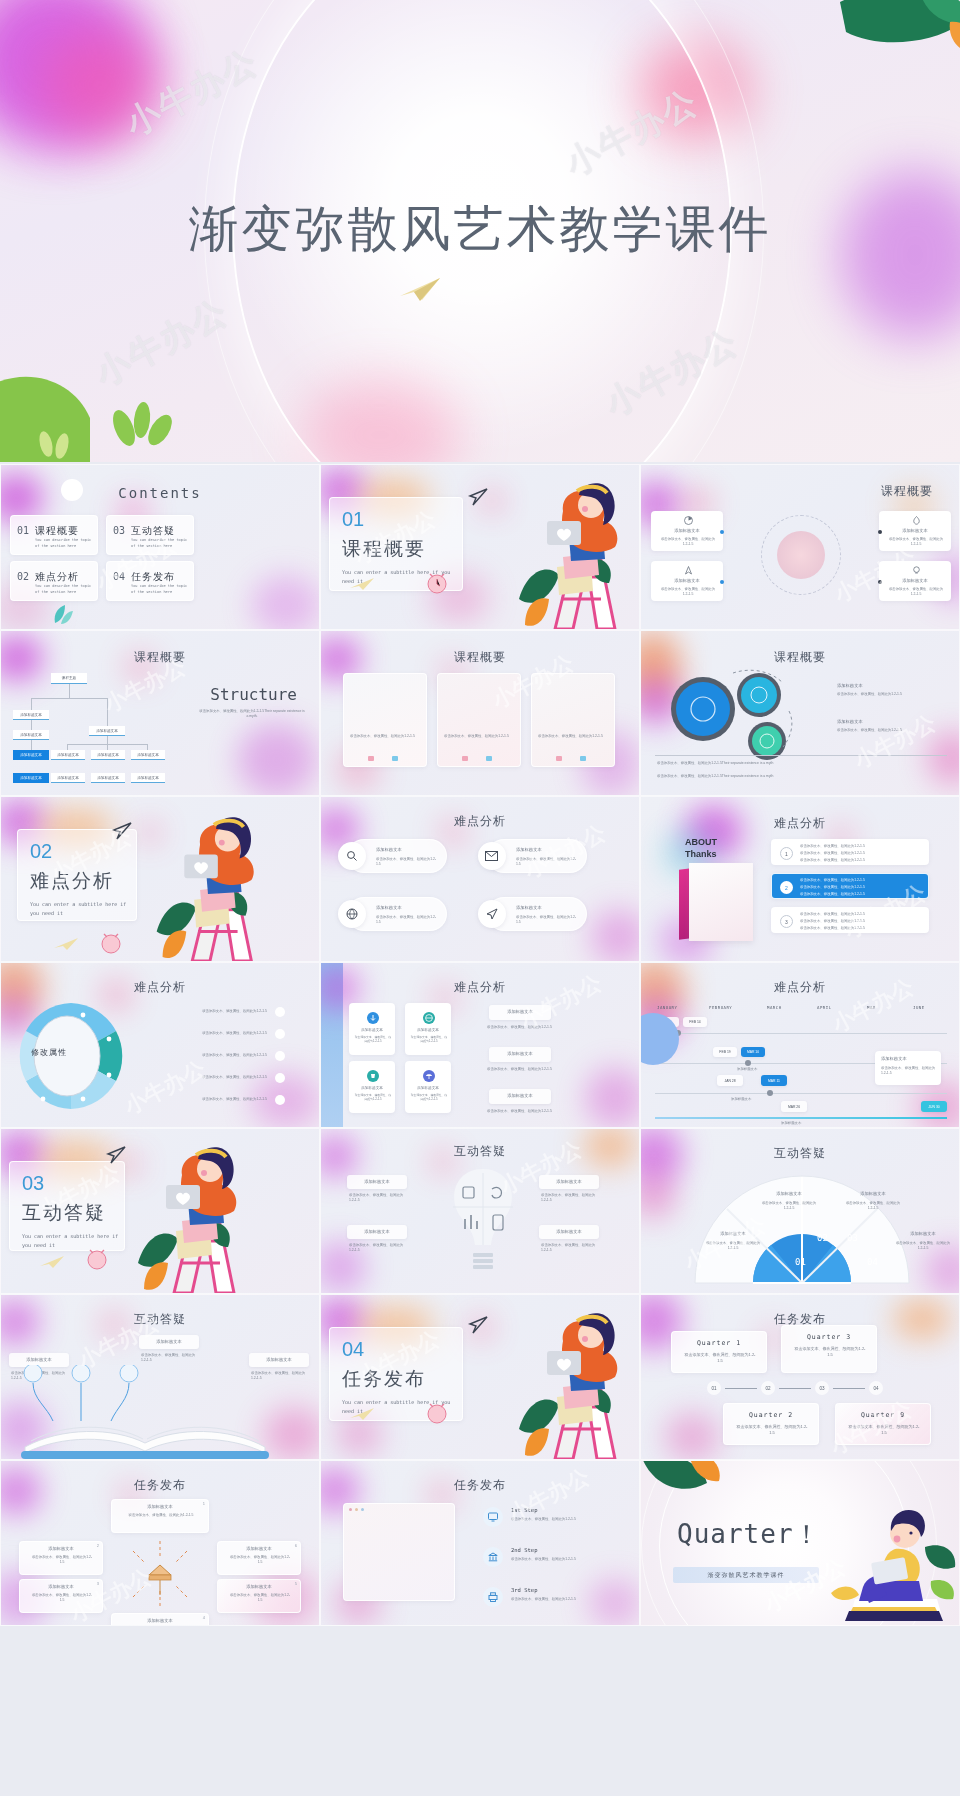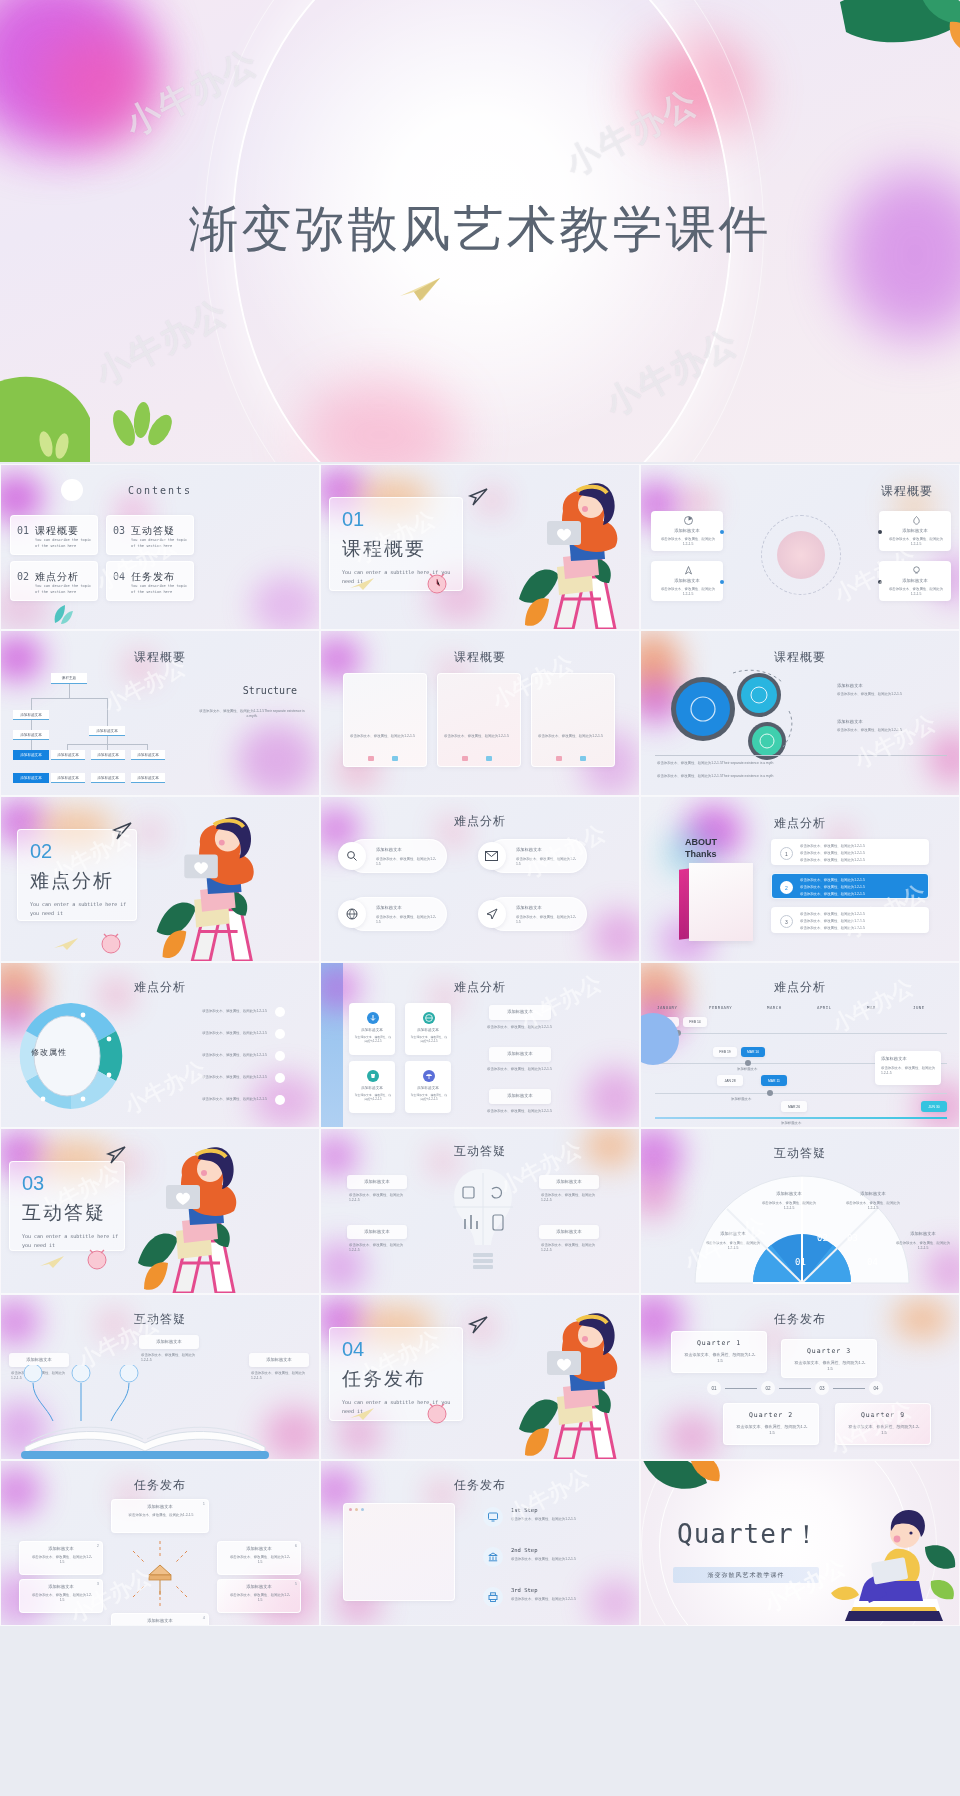--- a/index.html
+++ b/index.html
@@ -73,21 +73,21 @@
   .card {
     position:absolute; background: rgba(255,255,255,0.78);
     border-radius: 4px; border: 1px solid rgba(255,255,255,0.9);
     box-shadow: 0 1px 4px rgba(120,120,150,0.10);
   }
   .tiny { font-size: 4.2px; color:#6b7482; line-height: 1.45; letter-spacing:0.1px;}
   .tiny2 { font-size: 3.4px; color:#7b838f; line-height:1.5; }
   .num-sec { font-size: 20px; color:#3d9ad6; font-weight:400; }
   .cn-sec { font-size: 19px; color:#49525f; letter-spacing:2px; }
   .en-sec { font-size: 5px; color:#6a7280; line-height:1.7; font-family:"DejaVu Sans Mono", monospace;}
-  .contents-h { font-size: 10px; color:#4a5360; letter-spacing:2px; font-family:"DejaVu Sans Mono", monospace;}
+  .contents-h { font-size: 14px; color:#4a5360; letter-spacing:2px; font-family:"DejaVu Sans Mono", monospace;}
   .c-num { font-size:10px; color:#5b6472; font-family:"DejaVu Sans Mono", monospace;}
   .c-cn { font-size:10px; color:#39414d; letter-spacing:1px;}
   .c-en { font-size:3.6px; color:#79818d; line-height:1.6; font-family:"DejaVu Sans Mono", monospace;}
   .pill { position:absolute; border-radius:3px; background:rgba(255,255,255,0.82);
           box-shadow:0 1px 3px rgba(120,120,150,0.12); }
   .blue { background:#1e8ae0; color:#fff; }
   .struct-box { position:absolute; background:#fff; border-bottom:1.2px solid #5aa9dd;
                 font-size:3.6px; color:#4a5260; display:flex; align-items:center;
                 justify-content:center; }
   .struct-box.b { background:#1583e0; color:#fff; border-bottom:none; }
@@ -303,21 +303,21 @@
       <div class="line-h" style="left:66px;top:113px;width:80px;"></div>
       <div class="line-v" style="left:66px;top:113px;height:6px;"></div>
       <div class="line-v" style="left:106px;top:113px;height:6px;"></div>
       <div class="line-v" style="left:146px;top:113px;height:6px;"></div>
       <div class="struct-box" style="left:50px;top:119px;width:34px;height:10px;">添加标题文本</div>
       <div class="struct-box" style="left:90px;top:119px;width:34px;height:10px;">添加标题文本</div>
       <div class="struct-box" style="left:130px;top:119px;width:34px;height:10px;">添加标题文本</div>
       <div class="struct-box" style="left:50px;top:142px;width:34px;height:10px;">添加标题文本</div>
       <div class="struct-box" style="left:90px;top:142px;width:34px;height:10px;">添加标题文本</div>
       <div class="struct-box" style="left:130px;top:142px;width:34px;height:10px;">添加标题文本</div>
-      <div style="position:absolute;right:22px;top:54px;font-size:10px;color:#454d5a;font-family:'DejaVu Sans Mono',monospace;">Structure</div>
+      <div style="position:absolute;right:22px;top:54px;font-size:16px;color:#454d5a;font-family:'DejaVu Sans Mono',monospace;">Structure</div>
       <div class="tiny2" style="position:absolute;left:198px;top:78px;width:106px;text-align:center;">双击添加文本、修改属性、段间距为1.2-1.5Their separate existence is a myth.</div>
       <div class="watermark-grid" style="left:100px;top:40px;">小牛办公</div>
     </div>
 
     <div class="thumb">
       <div class="bg-blob" style="left:-8px;top:6px;width:48px;height:44px;background:#c93fd9;opacity:.7;"></div>
       <div class="bg-blob" style="left:120px;top:30px;width:24px;height:22px;background:#f05c96;opacity:.45;"></div>
       <div class="bg-blob" style="left:16px;top:118px;width:42px;height:40px;background:#f05c96;opacity:.35;"></div>
       <div class="bg-blob" style="left:260px;top:100px;width:60px;height:66px;background:#cb55d6;opacity:.35;"></div>
       <div class="t-title" style="top:18px;">课程概要</div>
@@ -818,21 +818,21 @@
       <div class="bg-blob" style="left:-16px;top:-4px;width:58px;height:60px;background:#c93fd9;opacity:.6;"></div>
       <div class="bg-blob" style="left:252px;top:4px;width:58px;height:40px;background:#f5903e;opacity:.5;"></div>
       <div class="bg-blob" style="left:120px;top:34px;width:24px;height:22px;background:#f05c96;opacity:.4;"></div>
       <div class="bg-blob" style="left:24px;top:118px;width:54px;height:48px;background:#e14fb0;opacity:.4;"></div>
       <div class="t-title" style="top:16px;">任务发布</div>
 
       <div class="card" style="left:30px;top:36px;width:96px;height:42px;">
         <div class="q-title" style="position:absolute;left:0;right:0;top:7px;text-align:center;">Quarter 1</div>
         <div class="q-body" style="position:absolute;left:10px;top:20px;width:76px;text-align:center;">双击添加文本、修改属性、段间距为1.2-1.5</div>
       </div>
-      <div class="card" style="left:140px;top:44px;width:96px;height:39px;">
+      <div class="card" style="left:140px;top:30px;width:96px;height:48px;">
         <div class="q-title" style="position:absolute;left:0;right:0;top:7px;text-align:center;">Quarter 3</div>
         <div class="q-body" style="position:absolute;left:10px;top:20px;width:76px;text-align:center;">双击添加文本、修改属性、段间距为1.2-1.5</div>
       </div>
 
       <div class="circ-num" style="left:66px;top:86px;width:14px;height:14px;background:rgba(255,255,255,.7);color:#5d6674;font-size:4.6px;">01</div>
       <div class="line-h" style="left:84px;top:93px;width:32px;background:#9aa3b1;"></div>
       <div class="circ-num" style="left:120px;top:86px;width:14px;height:14px;background:rgba(255,255,255,.7);color:#5d6674;font-size:4.6px;">02</div>
       <div class="line-h" style="left:138px;top:93px;width:32px;background:#9aa3b1;"></div>
       <div class="circ-num" style="left:174px;top:86px;width:14px;height:14px;background:rgba(255,255,255,.7);color:#5d6674;font-size:4.6px;">03</div>
       <div class="line-h" style="left:192px;top:93px;width:32px;background:#9aa3b1;"></div>

